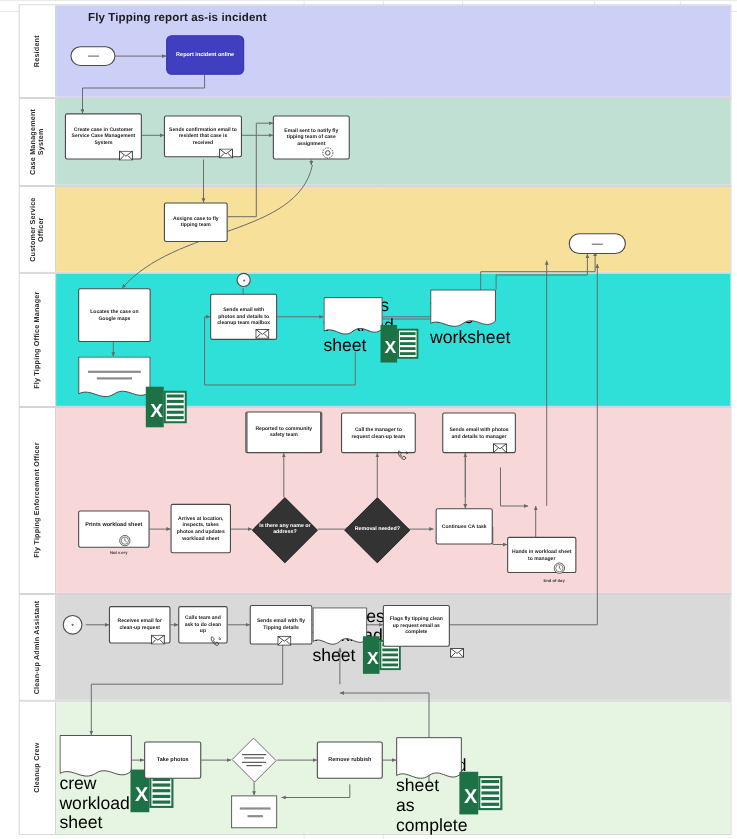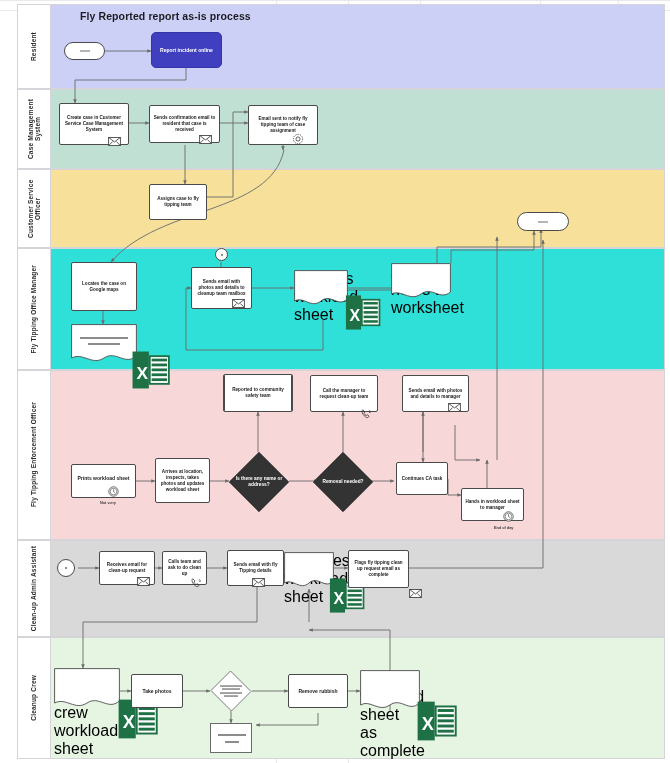--- a/index.html
+++ b/index.html
@@ -272,21 +272,21 @@
 
       <path d="M120,691 L131,691"></path>
       <path d="M183,691 L210,691"></path>
       <path d="M252,691 L288,691"></path>
       <path d="M348,691 L360,691"></path>
       <path d="M231,707 L231,723"></path>
       <path d="M318,713 L318,725 L256,725"></path>
     </g>
   </svg>
 
-  <div id="title">Fly Reported report as-is process</div>
+  <div id="title">Fly Tipping report as-is incident</div>
 
   <div class="nd ev-round" style="left:64px;top:42px;width:41px;height:18px;">
     <div class="dash"></div>
   </div>
 
   <div class="nd task-blue" style="left:151px;top:32px;width:71px;height:36px;">
     <div class="lbl">Report incident online</div>
   </div>
 
   <div class="nd task" style="left:59px;top:103px;width:70px;height:42px;">

